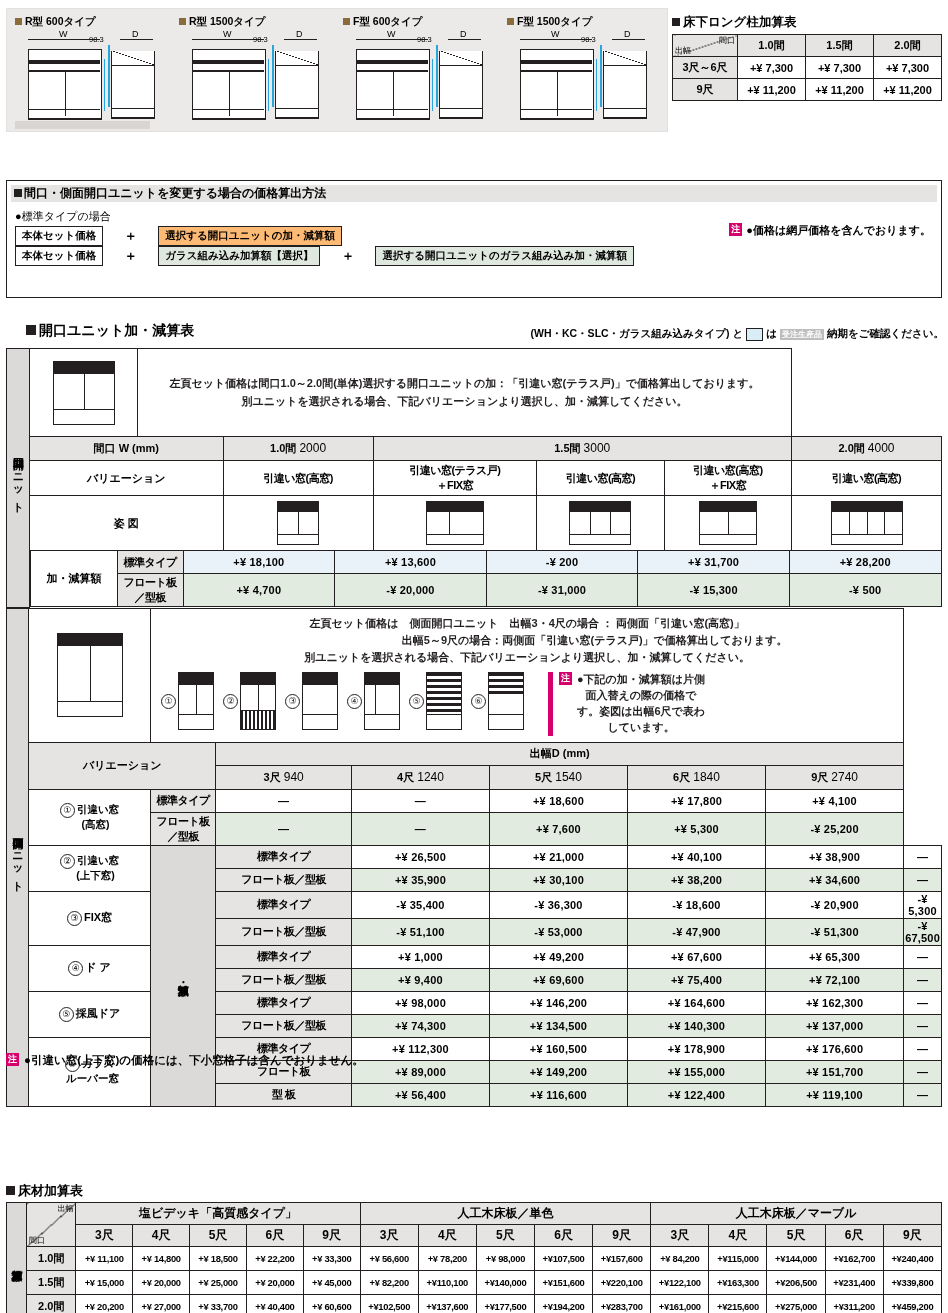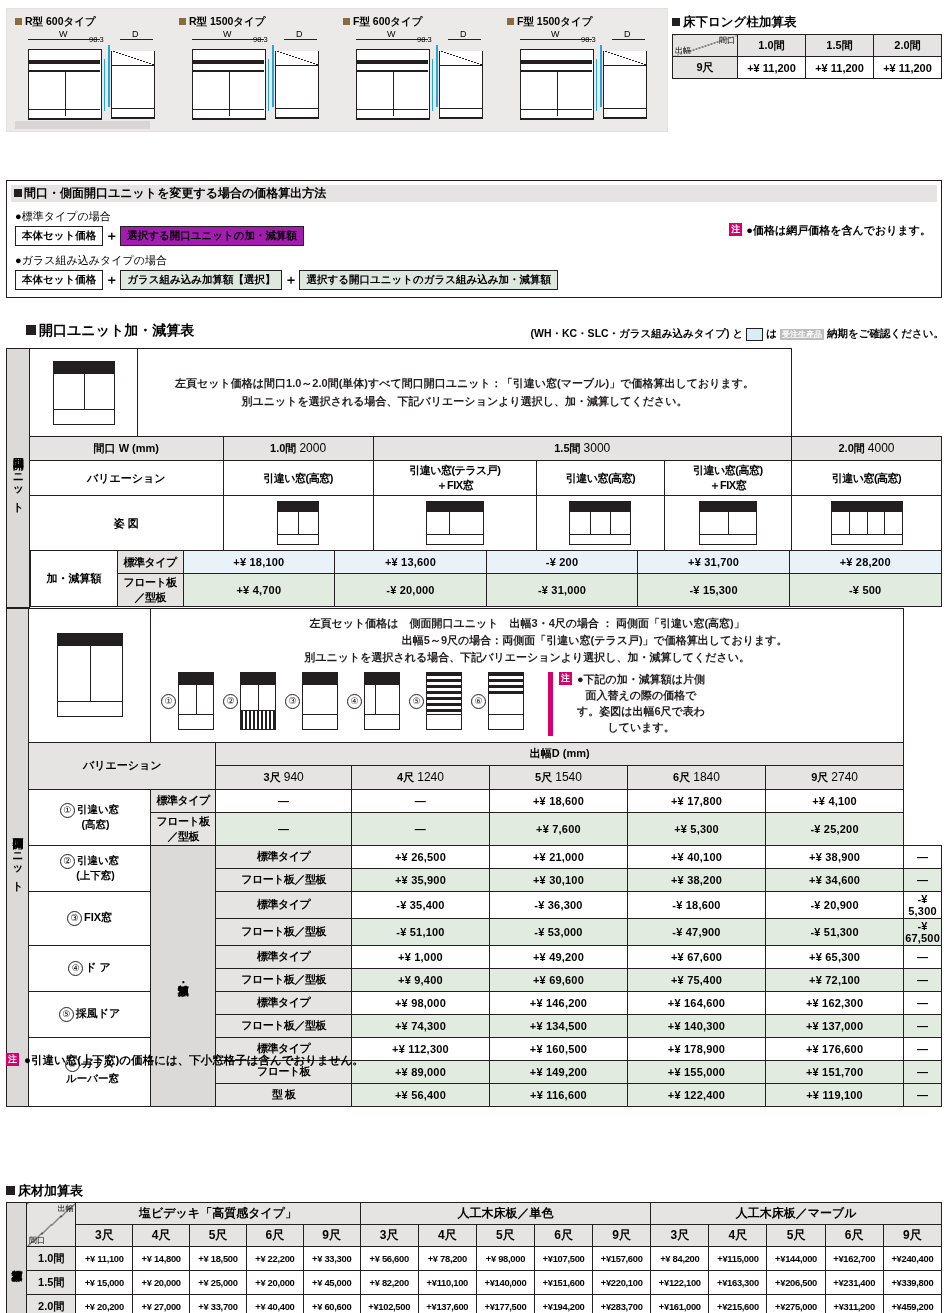--- a/index.html
+++ b/index.html
@@ -57,23 +57,23 @@
 
   
   .banner{position:absolute;left:6px;top:148px;width:936px;height:22px;background:#868686;
     color:#fff;font-weight:bold;font-size:13px;text-align:center;line-height:22px;letter-spacing:1px;}
 
   
   .methodbox{position:absolute;left:6px;top:180px;width:934px;height:116px;border:1px solid #231f20;}
   .method-h{margin:4px 4px 0 4px;height:17px;background:#e6e4e2;font-weight:bold;font-size:12px;line-height:17px;padding-left:3px;}
   .method-h .sq{display:inline-block;width:8px;height:8px;background:#231f20;margin-right:2px;}
   .m-lab{margin:7px 0 2px 8px;font-size:11px;font-weight:normal;}
-  .m-row{margin-left:8px;display:flex;align-items:center;gap:2px;}
+  .m-row{margin-left:8px;display:flex;align-items:center;gap:21px;}
   .m-chip{border:1px solid #231f20;padding:2px 6px;font-size:10.5px;font-weight:bold;background:#fff;}
-  .m-chip.gray{background:#a21caf;}
+  .m-chip.gray{background:#fdba74;}
   .m-chip.green{background:#dfe8df;}
   .m-plus{font-size:13px;font-weight:bold;}
   .note-red{position:absolute;right:10px;top:42px;display:flex;align-items:flex-start;gap:4px;}
   .badge-chu{background:#d5006d;color:#fff;font-size:9px;font-weight:bold;padding:1px 2px;line-height:11px;}
   .note-red span.t{font-size:11px;font-weight:bold;}
 
   
   .sect-title{position:absolute;font-size:14px;font-weight:bold;}
   .sect-title .sq{display:inline-block;width:10px;height:10px;background:#231f20;margin-right:3px;}
   .sect-note{position:absolute;font-size:10.5px;font-weight:bold;display:flex;align-items:center;gap:3px;}
@@ -216,41 +216,46 @@
             <span class="dg-tr">間口</span>
             <span class="dg-bl">出幅</span>
           </th>
           <th>1.0間</th>
           <th>1.5間</th>
           <th>2.0間</th>
         </tr>
       </thead>
       <tbody>
         <tr>
+          <th>3尺～6尺</th>
+          <td>+¥  7,300</td>
+          <td>+¥  7,300</td>
+          <td>+¥  7,300</td>
+        </tr>
+        <tr>
           <th>9尺</th>
           <td>+¥ 11,200</td>
           <td>+¥ 11,200</td>
           <td>+¥ 11,200</td>
         </tr>
       </tbody>
     </table>
   </div>
 
 
   <div class="methodbox">
     <div class="method-h"><span class="sq"></span><span>間口・側面開口ユニットを変更する場合の価格算出方法</span></div>
 
     <div class="m-lab">●標準タイプの場合</div>
     <div class="m-row">
       <span class="m-chip">本体セット価格</span>
       <span class="m-plus">＋</span>
       <span class="m-chip gray">選択する開口ユニットの加・減算額</span>
     </div>
 
-    <div class="m-lab">●ガラス組み込みタイプの場合</div>
     <div class="m-row">
       <span class="m-chip">本体セット価格</span>
       <span class="m-plus">＋</span>
       <span class="m-chip green">ガラス組み込み加算額【選択】</span>
       <span class="m-plus">＋</span>
       <span class="m-chip green">選択する開口ユニットのガラス組み込み加・減算額</span>
     </div>
 
     <div class="note-red">
       <span class="badge-chu">注</span>
@@ -270,21 +275,21 @@
   </div>
 
   <table class="gt" style="left:6px;top:348px;width:936px;">
     <tbody>
         <tr>
       <td class="vside" rowspan="5">間口開口ユニット</td>
       <td style="width:105px;height:85px;">
         <span class="varbox" style="width:60px;height:62px;"><span class="t"></span><span class="b"></span><span class="m"></span></span>
       </td>
       <td colspan="5" class="desc">
-        <div>左頁セット価格は間口1.0～2.0間(単体)すべて間口開口ユニット：「引違い窓(マーブル)」で価格算出しております。</div>
+        <div>左頁セット価格は間口1.0～2.0間(単体)選択する開口ユニットの加：「引違い窓(テラス戸)」で価格算出しております。</div>
         <div>別ユニットを選択される場合、下記バリエーションより選択し、加・減算してください。</div>
       </td>
     </tr>
     <tr>
       <td class="hdr" colspan="2" style="width:200px;height:21px;">間口 W (mm)</td>
       <td class="hdr" style="width:147px;"><span>1.0間</span> <span class="small">2000</span></td>
       <td class="hdr" colspan="3" style="width:441px;"><span>1.5間</span> <span class="small">3000</span></td>
       <td class="hdr" style="width:147px;"><span>2.0間</span> <span class="small">4000</span></td>
     </tr>
     <tr>

